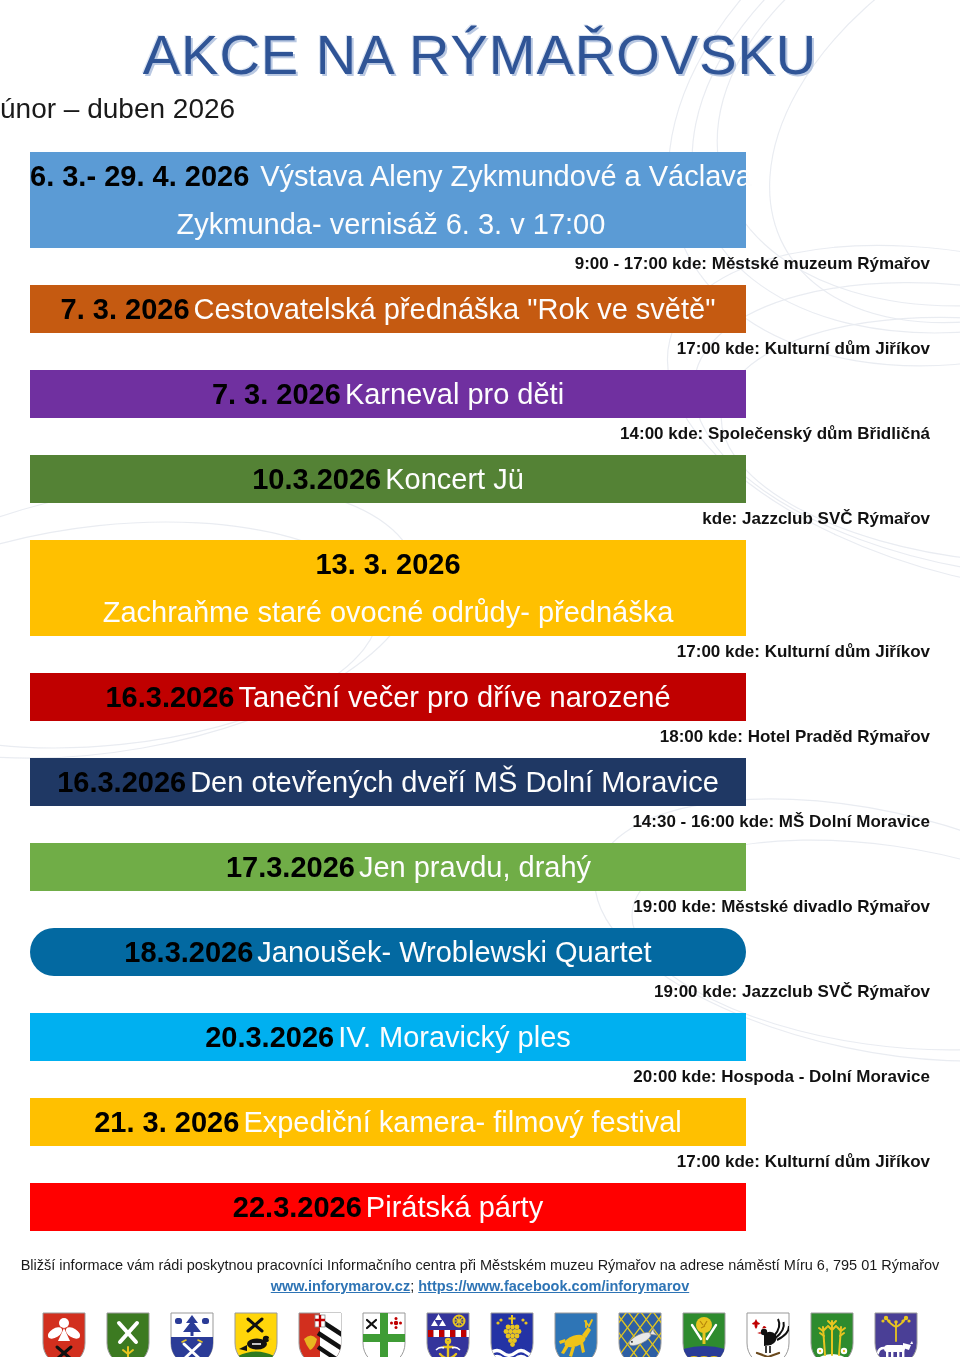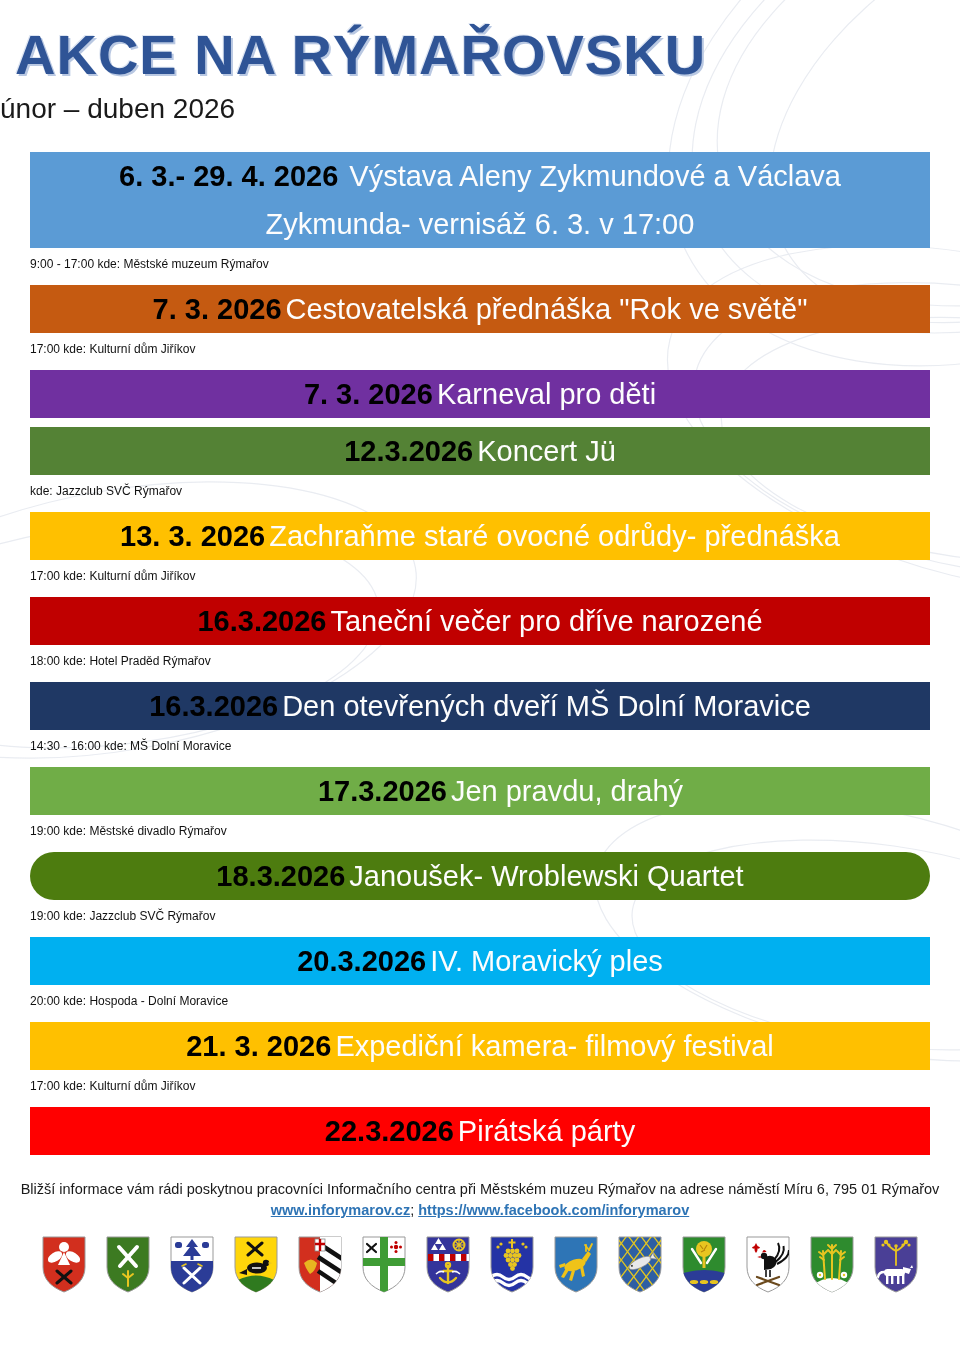--- a/index.html
+++ b/index.html
@@ -7,43 +7,42 @@
   .page {
     position:relative; width:960px; height:1357px; margin:0 auto;
     background:#ffffff; overflow:hidden;
     font-family:"Liberation Sans","DejaVu Sans",sans-serif; color:#111;
   }
   .waves { position:absolute; inset:0; z-index:0; pointer-events:none; }
   .content { position:relative; z-index:1; }
 
   .header { padding-top:24px; }
   .page-title {
-    text-align:left; font-size:56px; font-weight:bold; letter-spacing:1px;
+    text-align:center; font-size:56px; font-weight:normal; letter-spacing:1px;
     color:#2F5496; line-height:62px;
     text-shadow:2px 2px 0 #b9c8e2, -1px -1px 0 #dde5f2;
-    margin-left:15px;
   }
   .subtitle {
     padding-right:40px; font-size:28px; line-height:34px;
     color:#1a1a1a; margin-top:6px; margin-bottom:26px;
   }
 
   .events { padding:0 30px; }
   .event { margin-bottom:9px; }
   .banner {
-    width:900px; min-height:48px; display:flex; align-items:center;
+    width:716px; min-height:48px; display:flex; align-items:center;
     justify-content:center; flex-wrap:wrap; column-gap:4px;
     font-size:29px; line-height:48px; color:#fff;
   }
   .banner.two-line { flex-direction:column; row-gap:0; }
   .bline { display:flex; justify-content:center; column-gap:11px; line-height:48px; }
   .edate { font-weight:bold; color:#000; white-space:nowrap; }
   .etitle { font-weight:400; color:#fdfdfd; white-space:nowrap; }
   .meta {
-    text-align:left; font-size:12px; font-weight:normal; color:#111;
+    text-align:right; font-size:17px; font-weight:bold; color:#111;
     line-height:24px; margin-top:4px;
   }
   .meta:empty { display:none; }
 
   .footer { margin-top:24px; text-align:center; font-size:14.5px; line-height:21px; color:#1a1a1a; }
   .footer a { color:#2E74B5; text-decoration:underline; font-weight:bold; cursor:pointer; }
   .footer .phone { font-weight:bold; color:#111; }
 
   .shields {
     display:flex; justify-content:space-between; align-items:flex-start;
@@ -100,25 +99,26 @@
           <span class="etitle">Cestovatelská přednáška "Rok ve světě"</span>
         </div>
         <div class="meta">17:00 kde: Kulturní dům Jiříkov</div>
       </div>
 
       <div class="event">
         <div class="banner" style="background-color: rgb(112, 48, 160);">
           <span class="edate">7. 3. 2026</span>
           <span class="etitle">Karneval pro děti</span>
         </div>
+        <div class="meta">14:00 kde: Společenský dům Břidličná</div>
       </div>
 
       <div class="event">
         <div class="banner" style="background-color: rgb(84, 130, 53);">
-          <span class="edate">12.3.2026</span>
+          <span class="edate">10.3.2026</span>
           <span class="etitle">Koncert Jü</span>
         </div>
         <div class="meta">kde: Jazzclub SVČ Rýmařov</div>
       </div>
 
       <div class="event">
         <div class="banner" style="background-color: rgb(255, 192, 0); justify-content: center;">
           <span class="edate">13. 3. 2026</span>
           <span class="etitle">Zachraňme staré ovocné odrůdy- přednáška</span>
         </div>
@@ -143,21 +143,21 @@
 
       <div class="event">
         <div class="banner" style="background-color: rgb(112, 173, 71); padding-left: 41px;">
           <span class="edate">17.3.2026</span>
           <span class="etitle">Jen pravdu, drahý</span>
         </div>
         <div class="meta">19:00 kde: Městské divadlo Rýmařov</div>
       </div>
 
       <div class="event">
-        <div class="banner" style="background-color: #4d7c0f; border-radius: 24px;">
+        <div class="banner" style="background-color: #0369a1; border-radius: 24px;">
           <span class="edate">18.3.2026</span>
           <span class="etitle">Janoušek- Wroblewski Quartet</span>
         </div>
         <div class="meta">19:00 kde: Jazzclub SVČ Rýmařov</div>
       </div>
 
       <div class="event">
         <div class="banner" style="background-color: rgb(0, 176, 240);">
           <span class="edate">20.3.2026</span>
           <span class="etitle">IV. Moravický ples</span>

